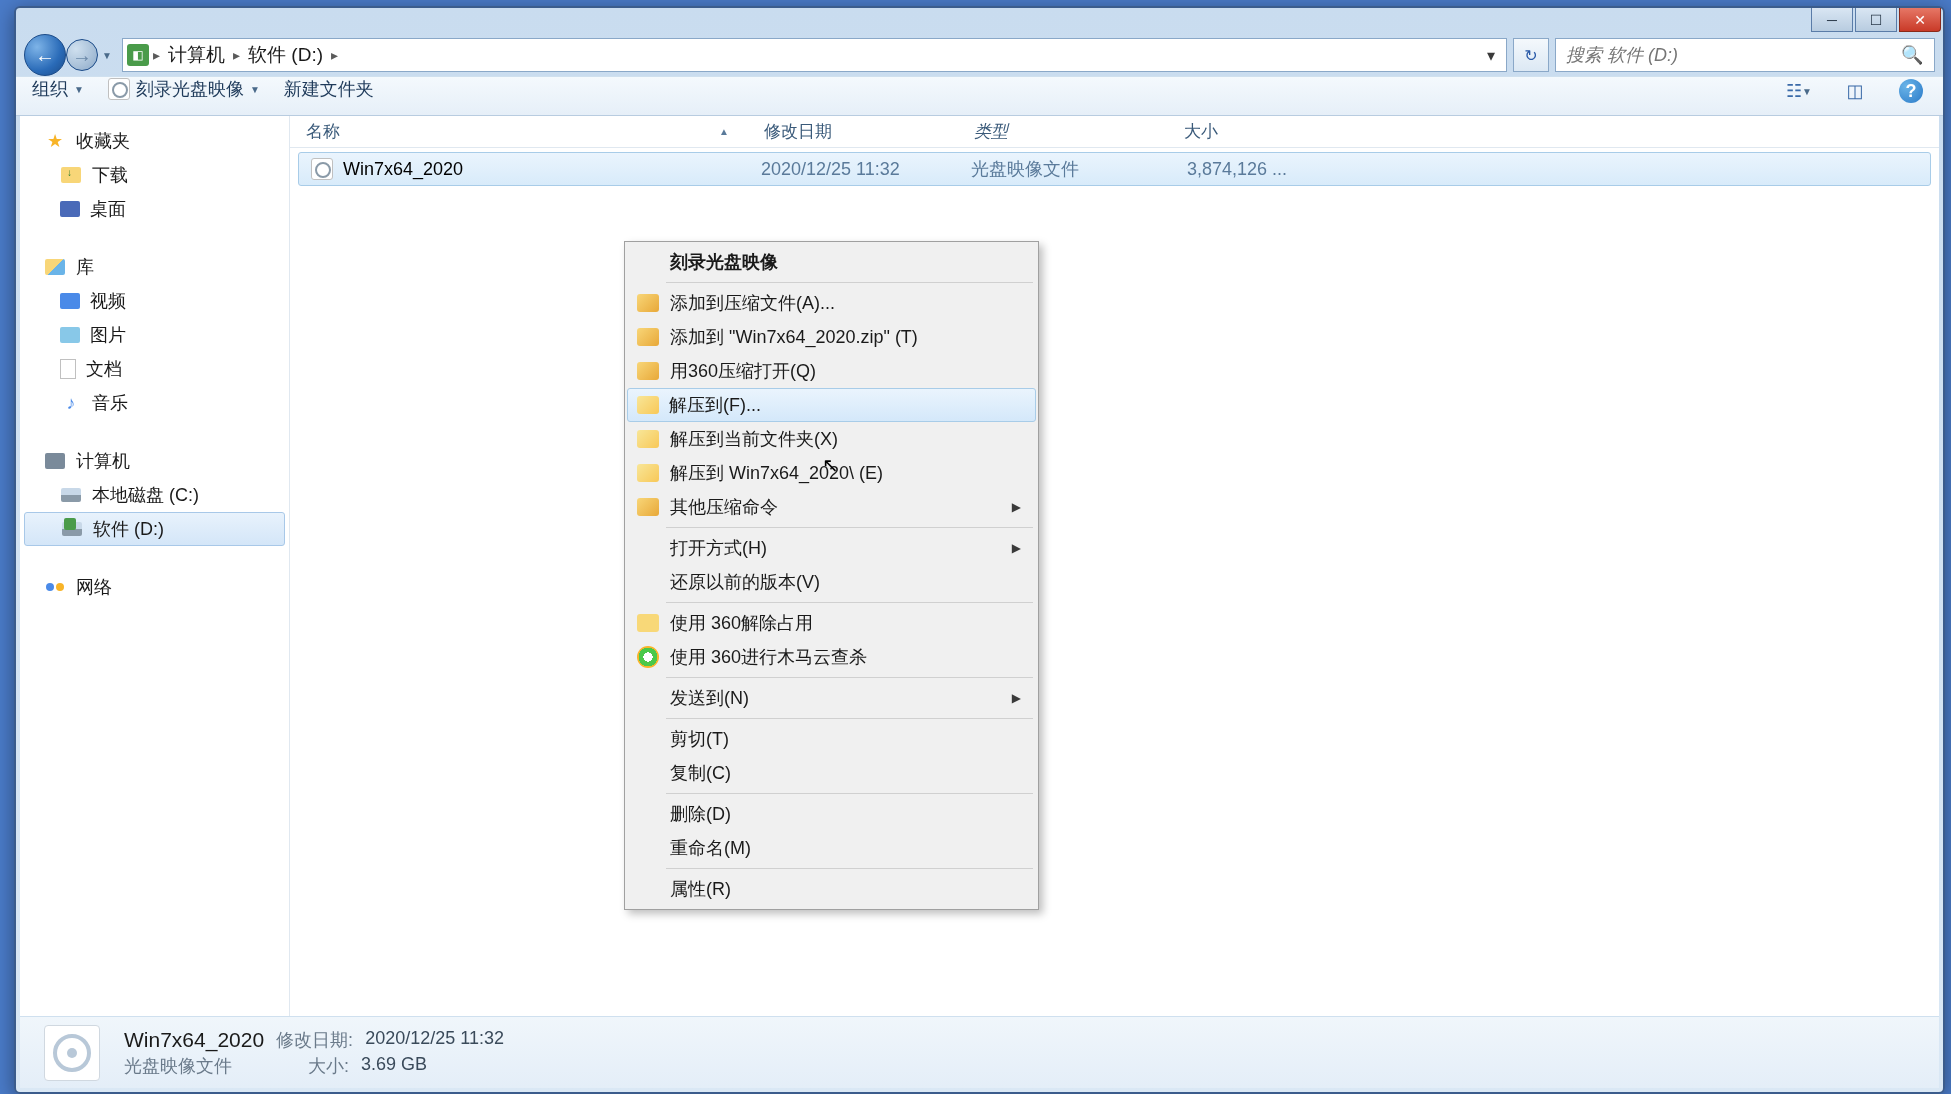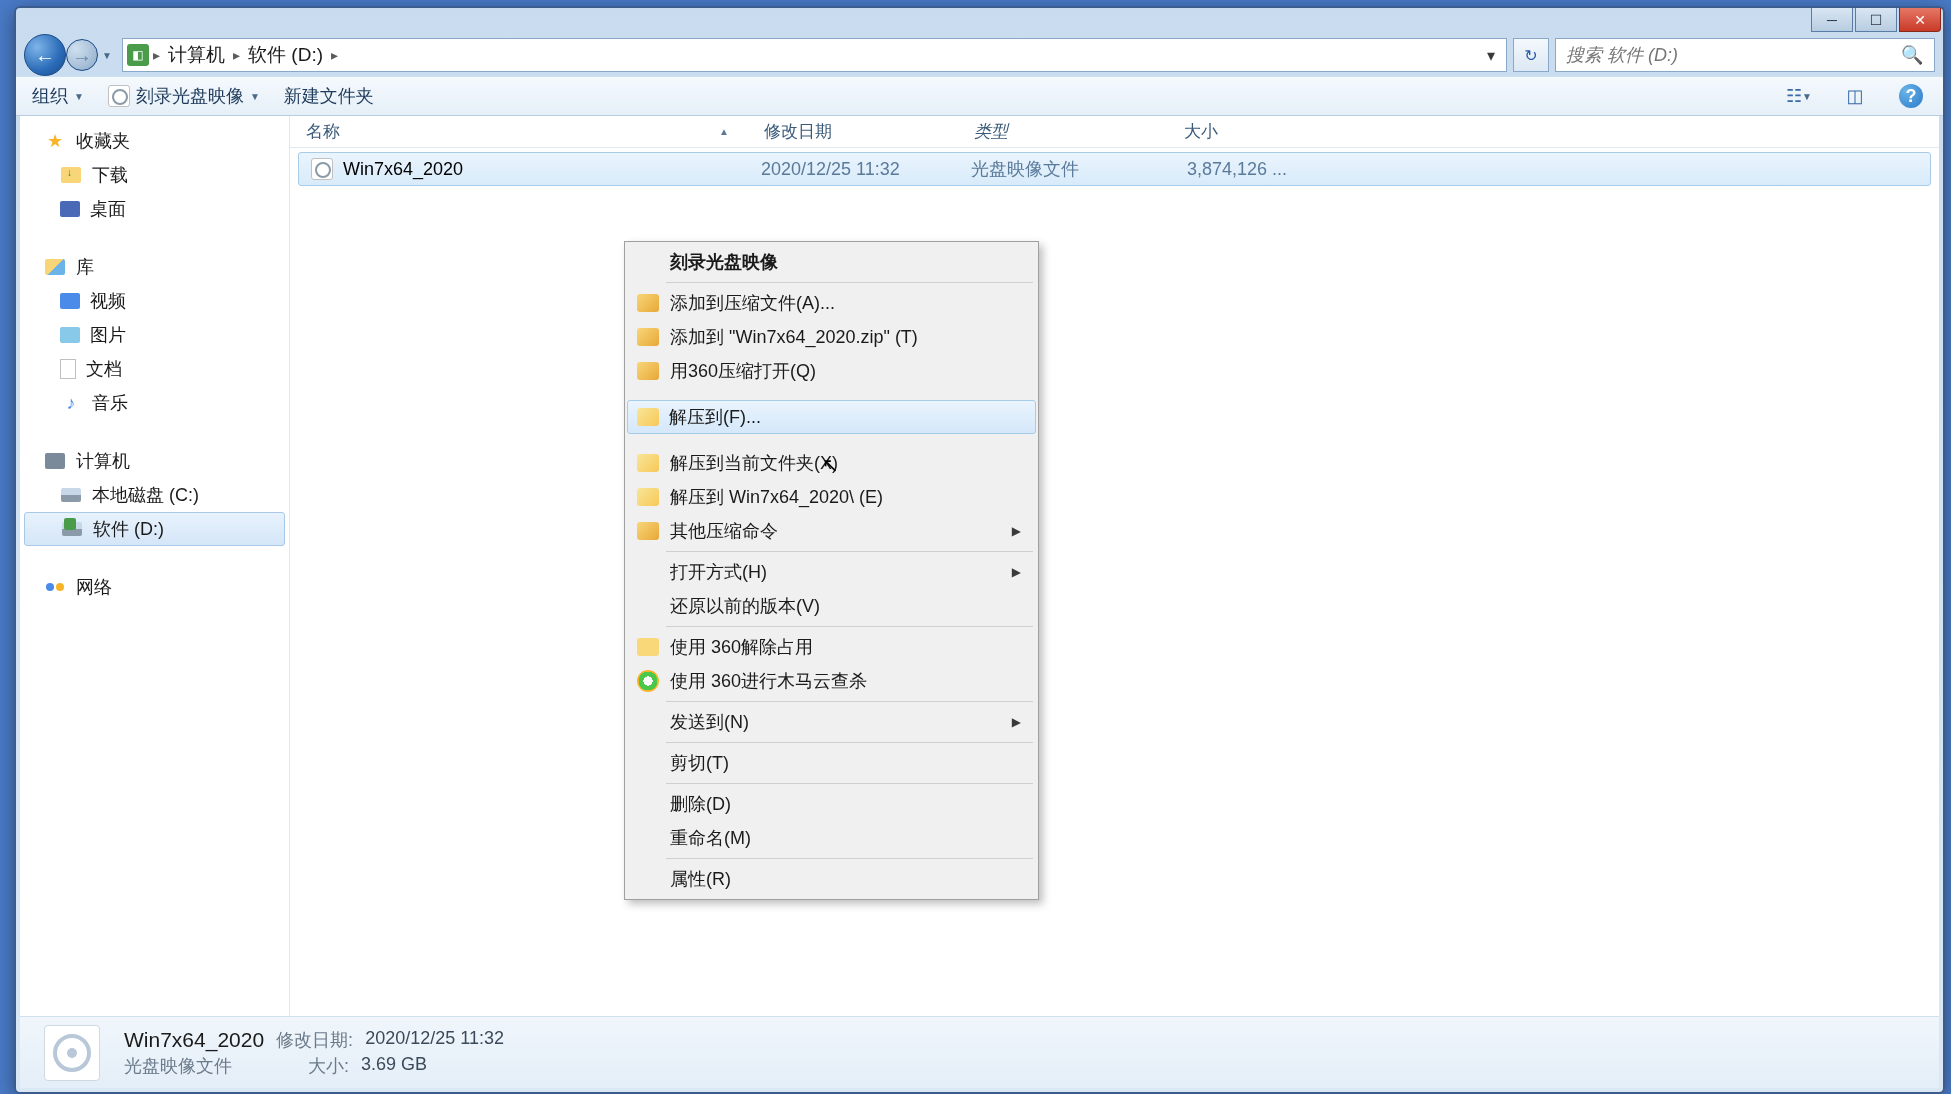--- a/index.html
+++ b/index.html
@@ -86,21 +86,21 @@
 }
 .searchbox input { flex: 1; border: none; outline: none; font-size: 18px; font-style: italic; color: #9a9a9a; }
 .search-icon { font-size: 18px; color: #3a6aa8; }
 
 .toolbar {
   height: 40px;
   background: linear-gradient(to bottom, #f4f9fd, #e6eff8);
   border-top: 1px solid #cfe0ef;
   border-bottom: 1px solid #b8cce0;
   display: flex;
-  align-items: center;
+  align-items: flex-start;
   padding: 0 16px;
   gap: 24px;
 }
 .tb-item { font-size: 18px; color: #1e3a5a; display: flex; align-items: center; gap: 6px; }
 .tb-dd { font-size: 10px; color: #4a6a8a; }
 .tb-spacer { flex: 1; }
 .tb-iconbtn { width: 32px; height: 28px; display: flex; align-items: center; justify-content: center; color: #3a6aa8; font-size: 18px; }
 .help-icon { width: 24px; height: 24px; border-radius: 50%; background: radial-gradient(circle at 30% 30%, #6ab4e8, #2a7ac8); color: #fff; display: flex; align-items: center; justify-content: center; font-weight: bold; }
 
 .body {
@@ -186,21 +186,21 @@
   font-size: 18px;
 }
 .cm-item {
   height: 34px;
   display: flex; align-items: center;
   padding-left: 42px;
   position: relative;
   color: #1a1a1a;
 }
 .cm-item.bold { font-weight: bold; }
-.cm-item.hover { background: linear-gradient(to bottom, #eaf4fd, #d4e8fa); border: 1px solid #a8cce8; border-radius: 3px; margin: 12px -1px; padding-left: 41px; }
+.cm-item.hover { background: linear-gradient(to bottom, #eaf4fd, #d4e8fa); border: 1px solid #a8cce8; border-radius: 3px; margin: 0 -1px; padding-left: 41px; }
 .cm-sep { height: 1px; background: #d0d0d0; margin: 3px 2px 3px 38px; }
 .cm-icon { position: absolute; left: 8px; width: 24px; height: 24px; display: flex; align-items: center; justify-content: center; }
 .zip-icon { background: linear-gradient(135deg, #f8d678, #e8a838); border-radius: 3px; width: 22px; height: 18px; }
 .zip-icon.open { background: linear-gradient(135deg, #f8e698, #f8c858); }
 .u360-icon { width: 22px; height: 22px; border-radius: 50%; background: radial-gradient(circle, #fff 30%, #4ac84a 30%, #4ac84a 60%, #f8b428 60%); }
 .del360-icon { width: 22px; height: 22px; border-radius: 50%; background: #b898e8; }
 .lock360-icon { width: 22px; height: 18px; background: #f8d878; border-radius: 3px; }
 .cm-arrow { position: absolute; right: 14px; font-size: 12px; color: #3a3a3a; }
 
 .cursor { position: absolute; left: 822px; top: 453px; font-size: 20px; color: #000; pointer-events: none; z-index: 100; }
@@ -479,20 +479,23 @@
     </div>
   <div class="cm-sep"></div>
   <div class="cm-item">
       <span>发送到(N)</span>
       <span class="cm-arrow">▶</span>
     </div>
   <div class="cm-sep"></div>
   <div class="cm-item">
       <span>剪切(T)</span>
     </div>
+  <div class="cm-item">
+      <span>复制(C)</span>
+    </div>
   <div class="cm-sep"></div>
   <div class="cm-item">
       <span>删除(D)</span>
     </div>
   <div class="cm-item">
       <span>重命名(M)</span>
     </div>
   <div class="cm-sep"></div>
   <div class="cm-item">
       <span>属性(R)</span>

